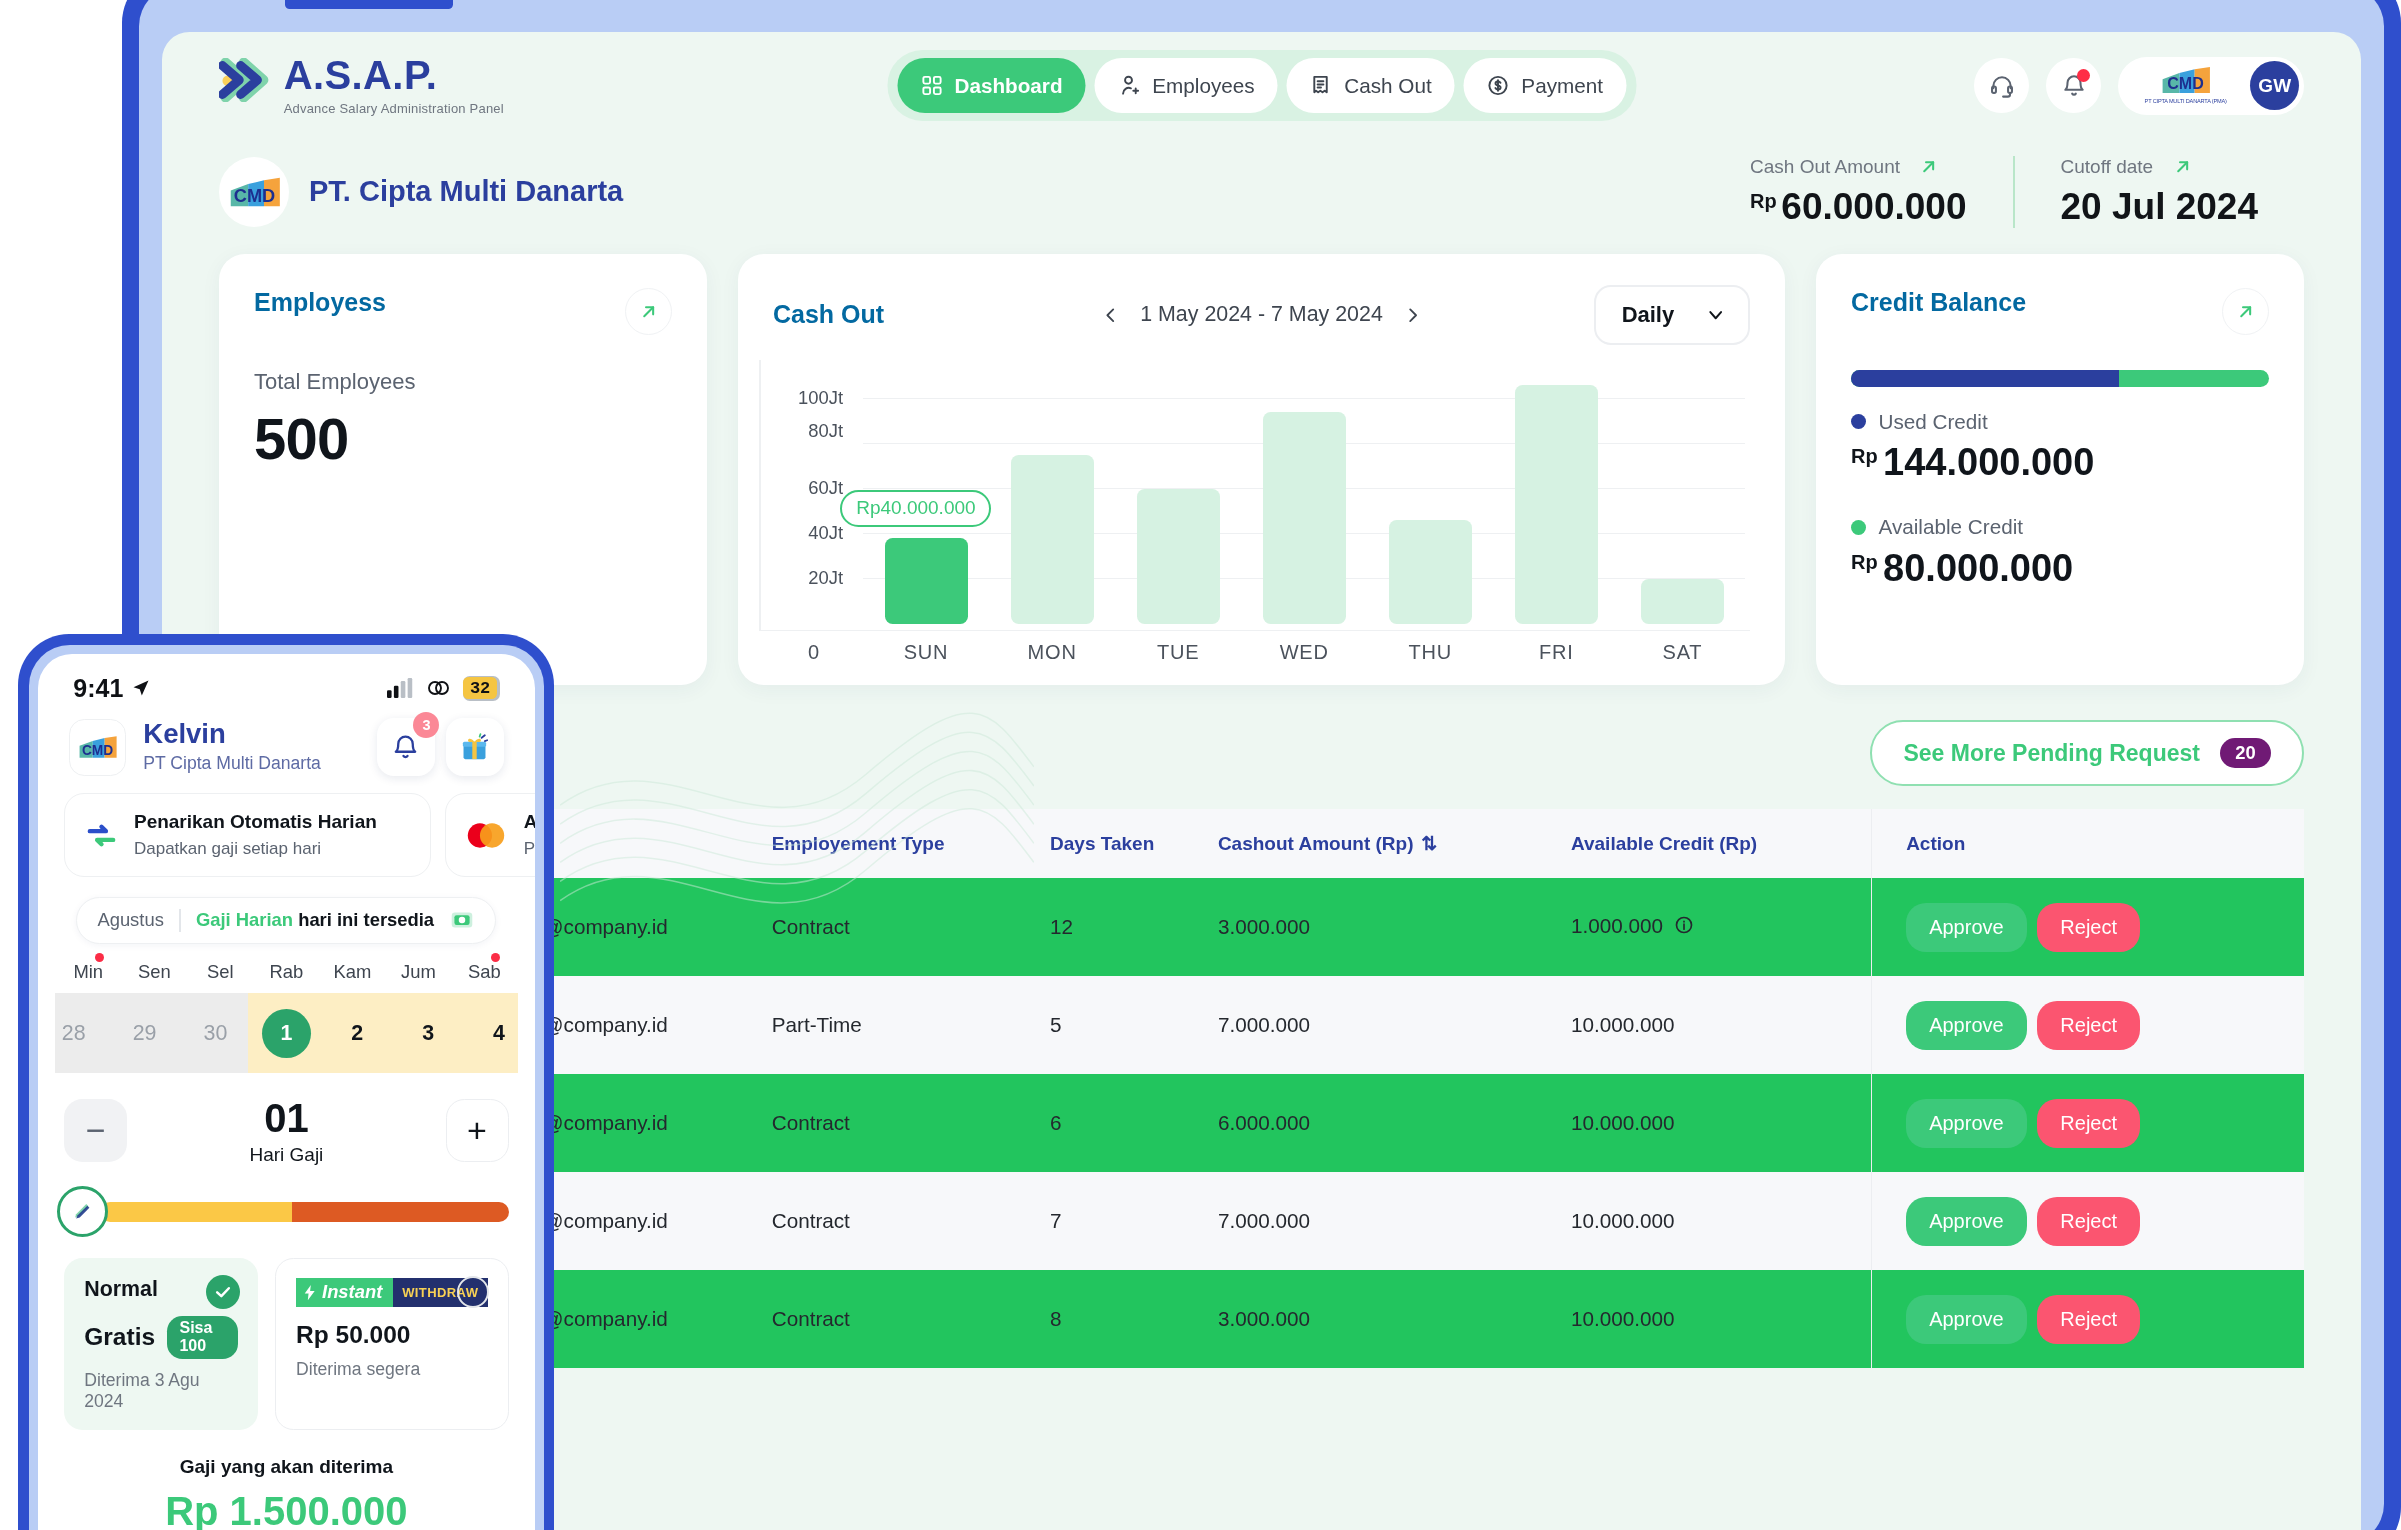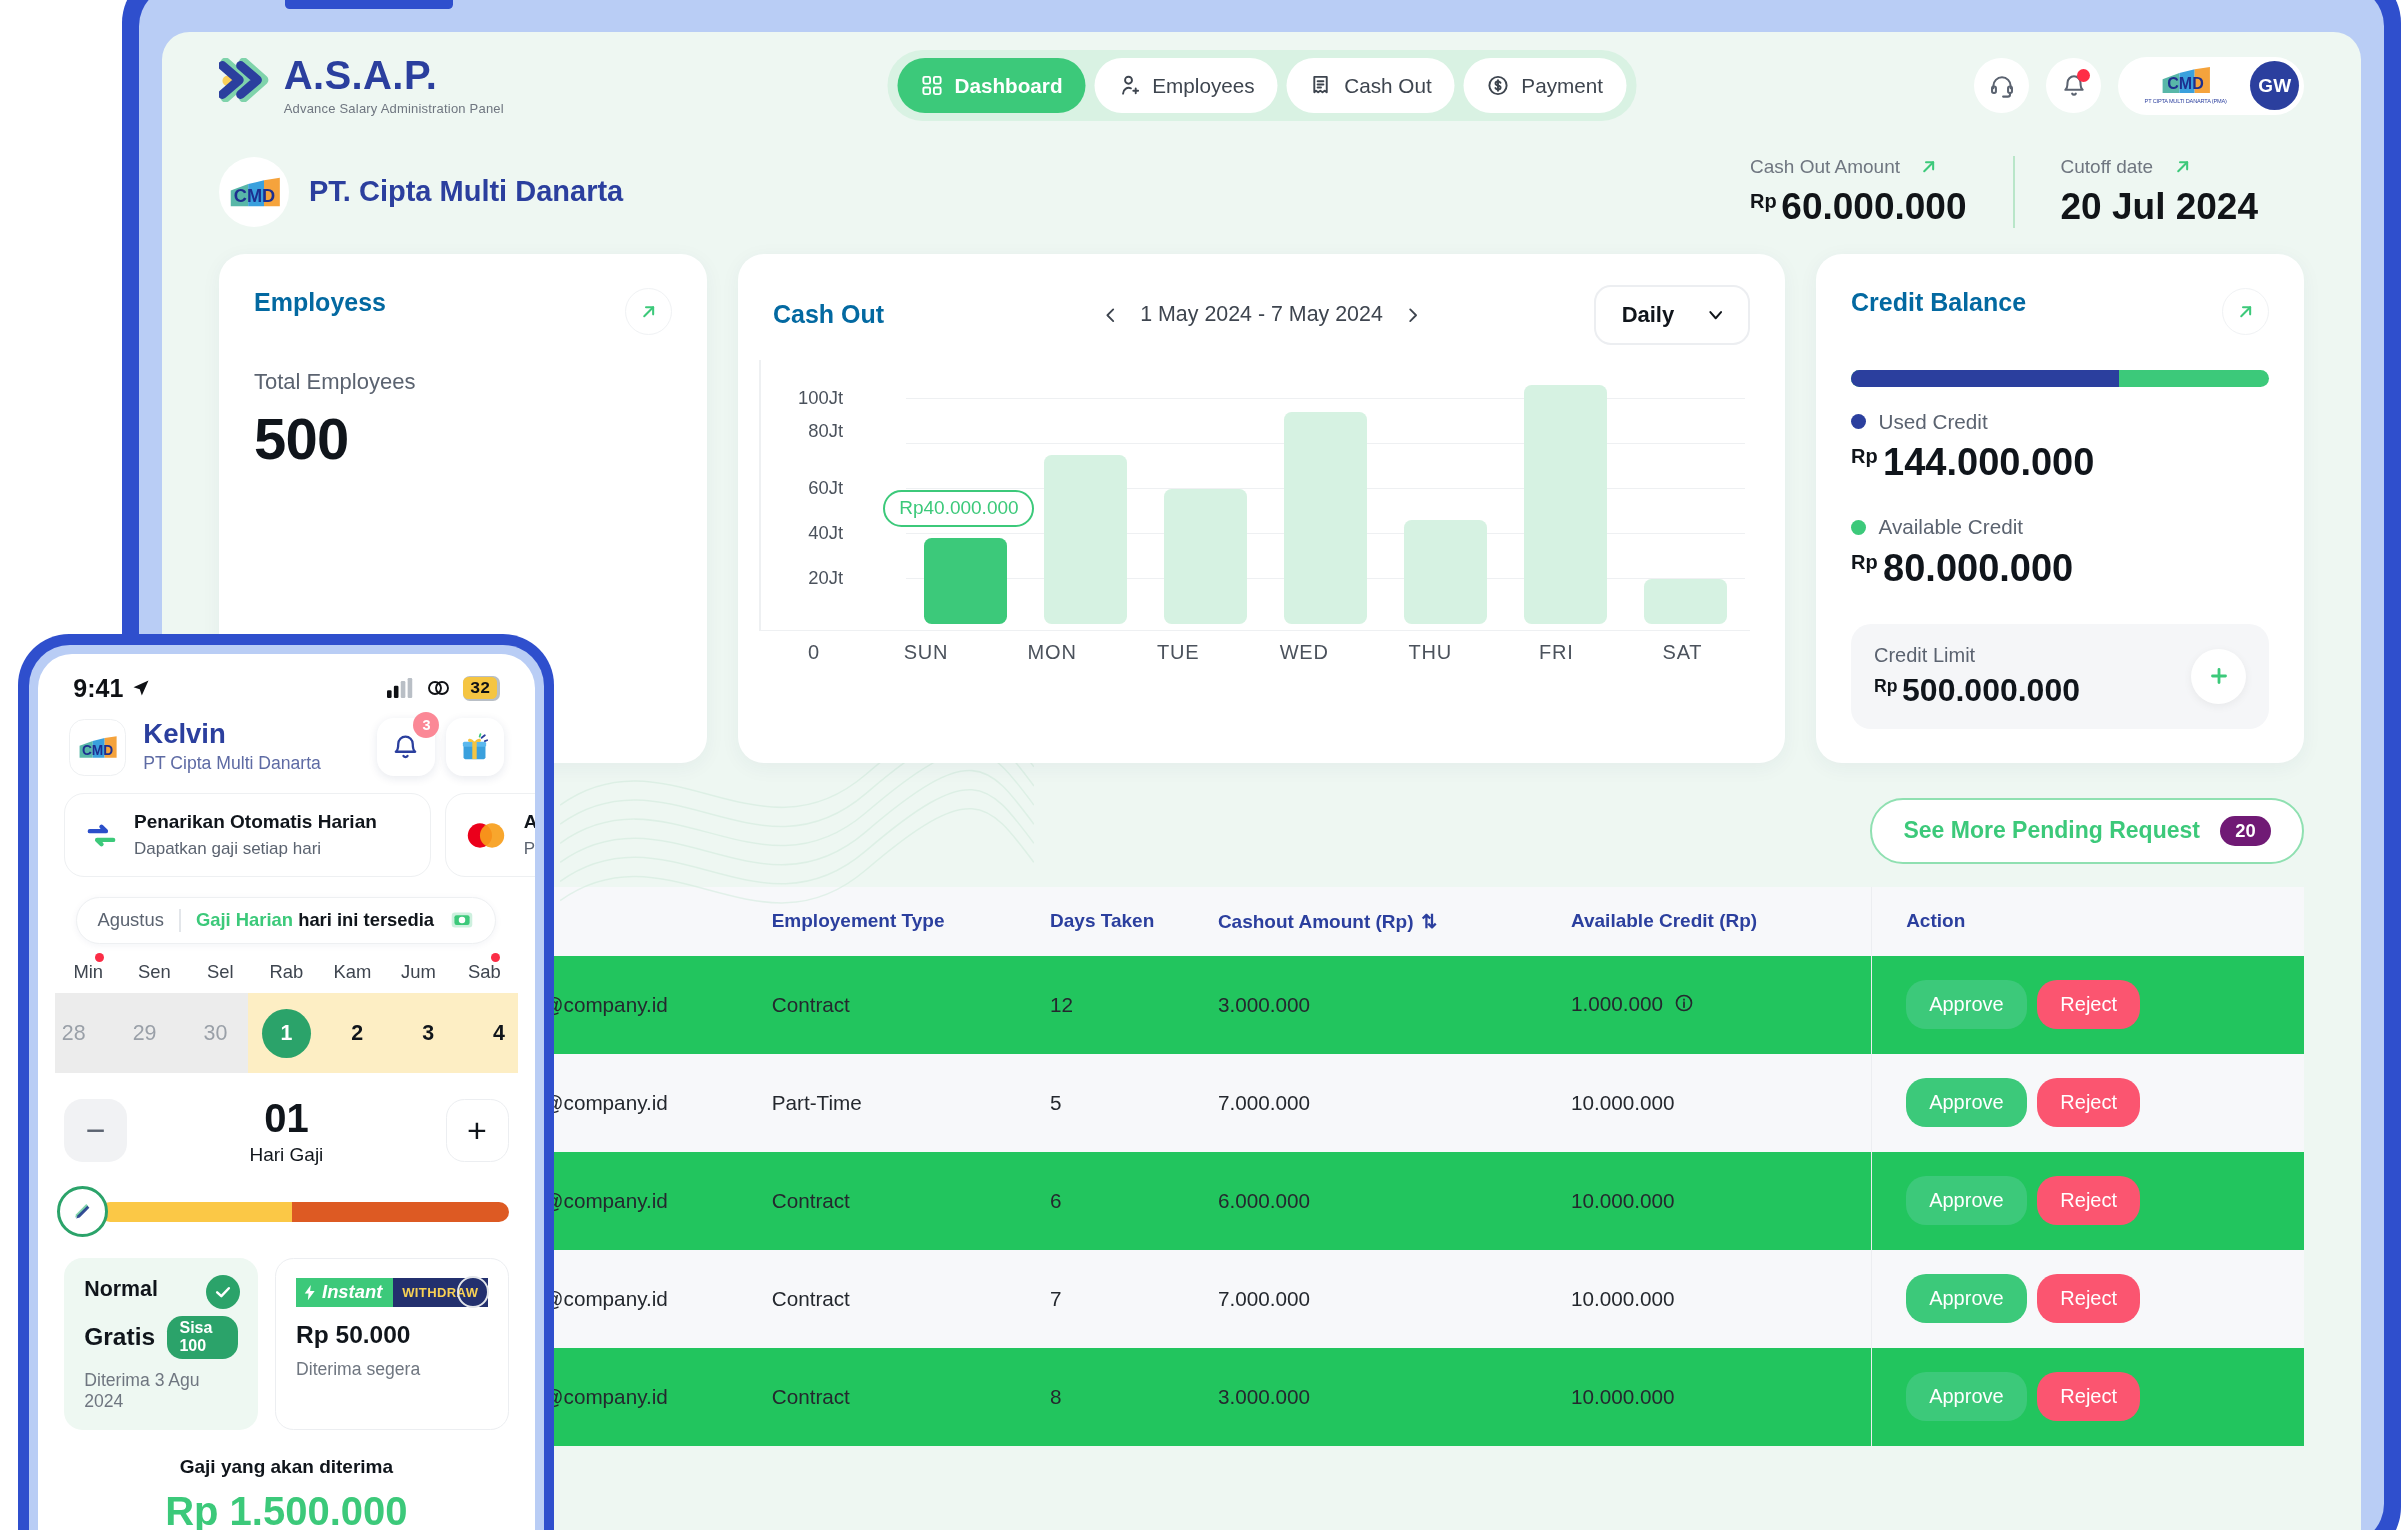--- a/index.html
+++ b/index.html
@@ -158,21 +158,21 @@
   }
   #period-label { font-size: 22px; color: #10151b; font-weight: 600;}
 
   
   #chart-area { position: relative; margin-top: 26px; height: 253px; }
   .ylabel {
     position: absolute; left: 0; transform: translateY(-50%);
     font-size: 18.4px; color: #4b525c; width: 70px; text-align: right;
   }
   #plot {
-    position: absolute; left: 90px; right: 4.6px; top: 0; bottom: 0; margin-left: 43px;
+    position: absolute; left: 90px; right: 4.6px; top: 0; bottom: 0;
   }
   .gridline { position: absolute; left: 0; right: 0; height: 1.5px; background: #eef0f2; }
   #axis-v { position:absolute; left:-13.8px; top:-10.7px; bottom:-7.7px; width:1.5px; background:#eef0f2; }
   #axis-h { position:absolute; left:-13.8px; right:0; bottom:-7.7px; height:1.5px; background:#eef0f2; }
   #bars { position: absolute; left: 0; right: 0; bottom: 0; top: 0; display: flex; align-items: flex-end; }
   .bar-slot { flex: 1; display: flex; justify-content: center; position: relative; height: 100%; align-items: flex-end;}
   .bar { width: 83px; border-radius: 7.7px; background: #d6f2e2; }
   .bar.active { background: #3cc97a; }
   #tooltip {
     position: absolute;
@@ -654,33 +654,20 @@
         </div>
 
         <div class="legend-row" style="margin-top:31px">
           <span class="legend-dot" style="background:#3cc97a"></span>
           <span class="legend-label">Available Credit</span>
         </div>
         <div class="credit-amount">
           <span class="rp">Rp</span><span>80.000.000</span>
         </div>
 
-        <div id="credit-limit-box">
-          <div>
-            <div id="credit-limit-label">Credit Limit</div>
-            <div id="credit-limit-value">
-              <span class="rp">Rp</span><span>500.000.000</span>
-            </div>
-          </div>
-          <div id="credit-add-btn">
-            <svg width="26" height="26" viewBox="0 0 24 24" fill="none" stroke="#3cc97a" stroke-width="2.6" stroke-linecap="round">
-                  <path d="M12 6v12M6 12h12"></path>
-                </svg>
-          </div>
-        </div>
       </div>
     </div>
 
     <div id="pending-section">
       <div id="pending-head">
         <div id="pending-title">Pending Request</div>
         <div id="see-more-btn">
           <span>See More Pending Request</span>
           <span id="see-more-count">20</span>
         </div>

